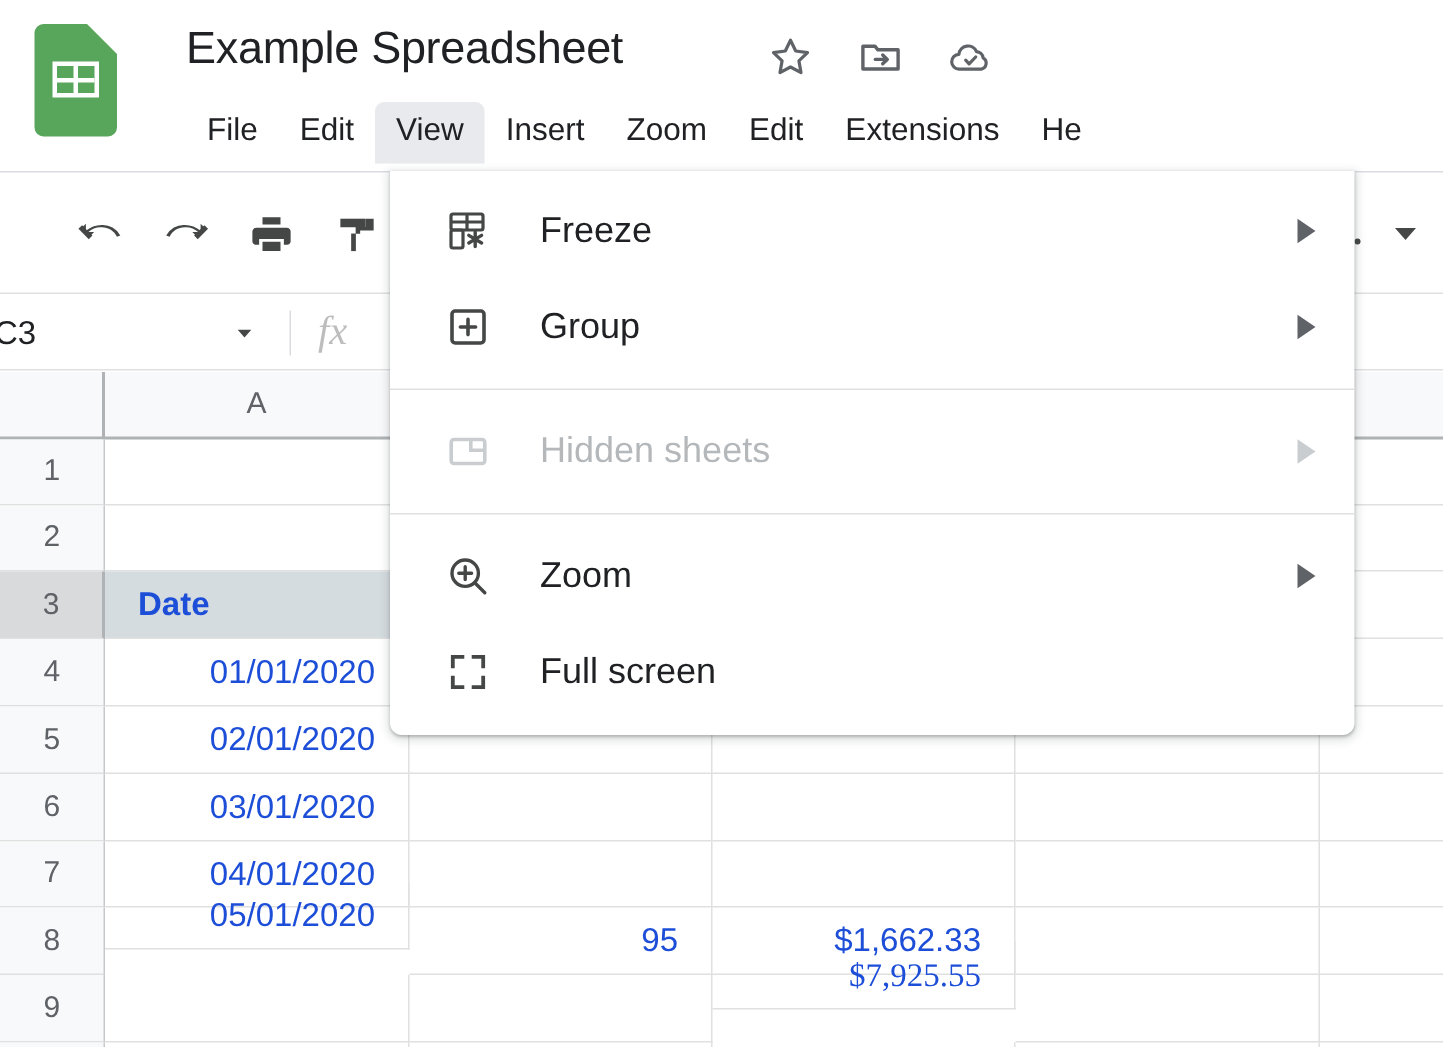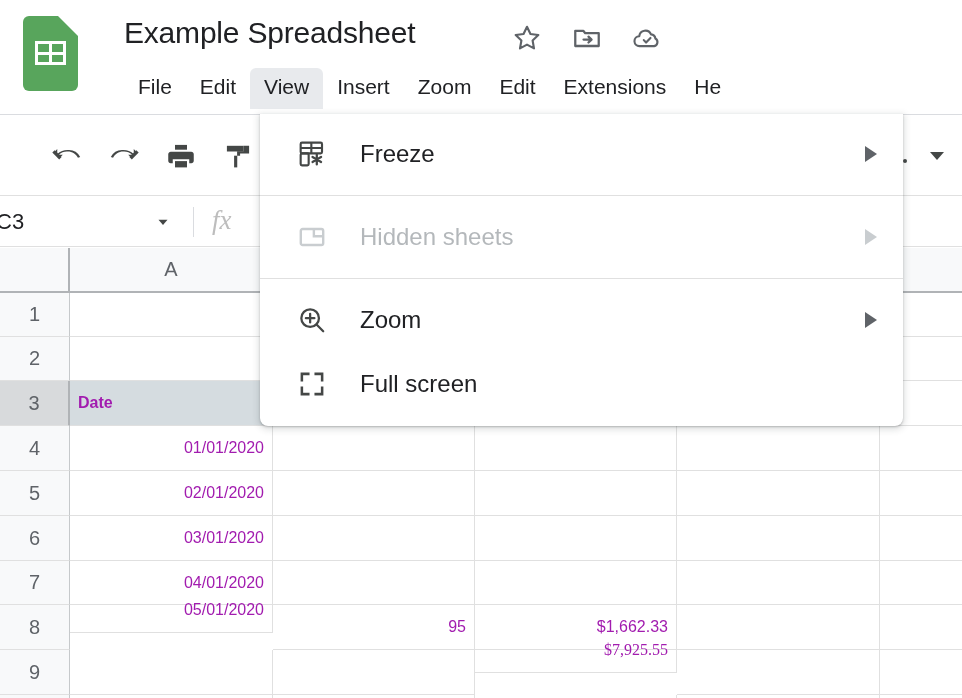--- a/index.html
+++ b/index.html
@@ -230,25 +230,25 @@
   }
   .row-header.selected {
     background: #d8dadc;
     border-right: 2px solid #b0b3b6;
   }
   .grid-cell {
     position: absolute;
     border-right: 1px solid #e0e0e0;
     border-bottom: 1px solid #e0e0e0;
     box-sizing: border-box;
-    font-size: 16px;
-    color: #a21caf;
+    font-size: 22px;
+    color: #1d4ed8;
     display: flex;
     align-items: center;
-    padding: 0 8px;
+    padding: 0 22px;
     white-space: nowrap;
     overflow: hidden;
   }
   .grid-cell.align-right { justify-content: flex-end; }
   .grid-cell.align-left  { justify-content: flex-start; }
   .grid-cell.header-cell {
     background: #d5dce0;
     font-weight: bold;
   }
 
@@ -488,20 +488,34 @@
       </svg>
     </span>
     <span class="mi-label">Freeze</span>
     <span class="mi-arrow">
       <svg viewBox="0 0 10 12" fill="currentColor">
           <path d="M1 0.6l8 5.4-8 5.4z"></path>
         </svg>
     </span>
   </div>
 
+  <div class="menu-entry">
+    <span class="mi-icon">
+      <svg viewBox="0 0 24 24" fill="none" stroke="currentColor" stroke-width="1.8">
+        <rect x="4" y="4" width="16" height="16" rx="1.6"></rect>
+        <path d="M12 8.2v7.6M8.2 12h7.6" stroke-linecap="round"></path>
+      </svg>
+    </span>
+    <span class="mi-label">Group</span>
+    <span class="mi-arrow">
+      <svg viewBox="0 0 10 12" fill="currentColor">
+          <path d="M1 0.6l8 5.4-8 5.4z"></path>
+        </svg>
+    </span>
+  </div>
 
   <div class="menu-separator"></div>
 
   <div class="menu-entry disabled">
     <span class="mi-icon">
       <svg viewBox="0 0 24 24" fill="none" stroke="currentColor" stroke-width="1.8">
         <rect x="3.6" y="6" width="16.8" height="12" rx="1.4"></rect>
         <path d="M13.4 6v5.4h7"></path>
       </svg>
     </span>

